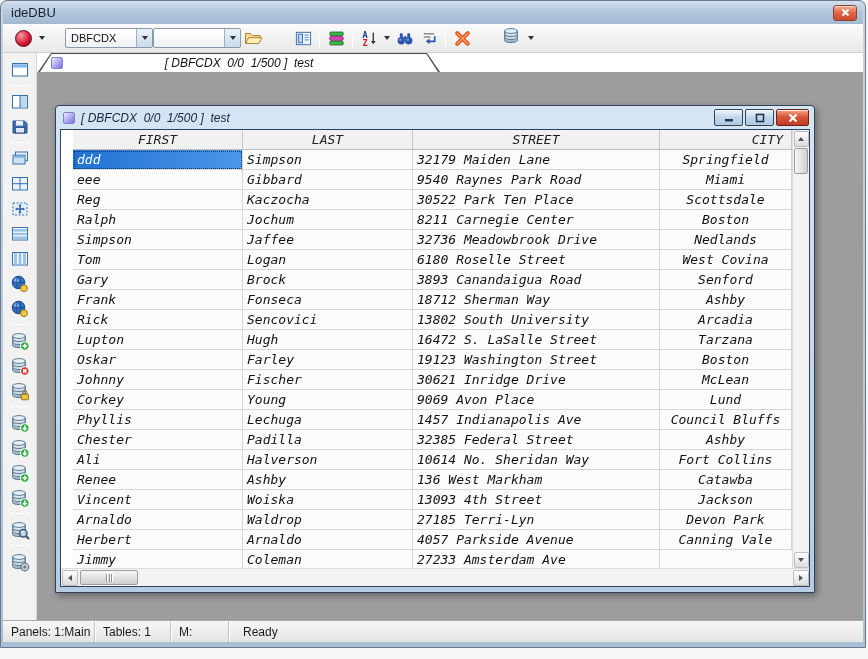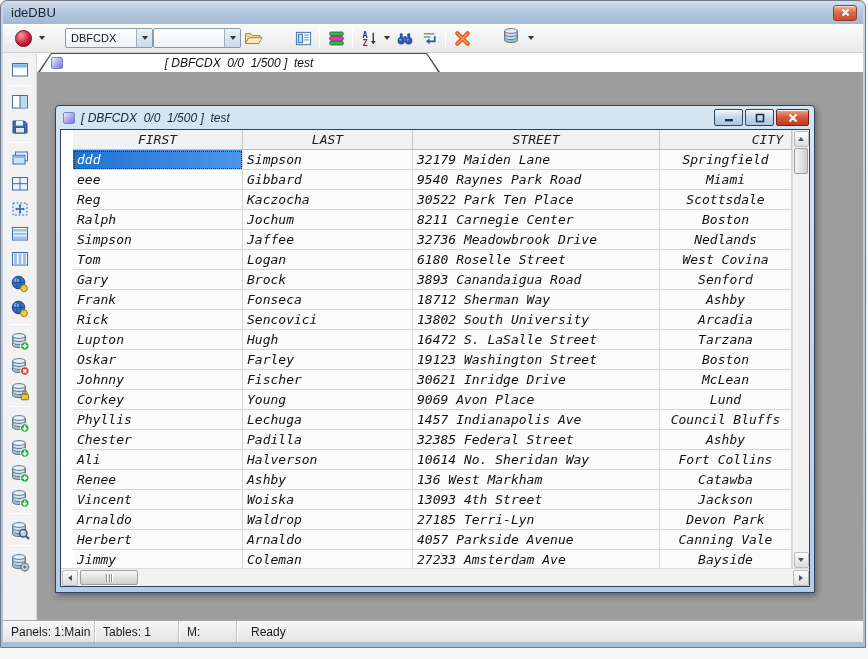--- a/index.html
+++ b/index.html
@@ -110,21 +110,21 @@
   .arr.up{ border-left:3.5px solid transparent; border-right:3.5px solid transparent; border-bottom:4.5px solid #4a5568; }
   .arr.down{ border-left:3.5px solid transparent; border-right:3.5px solid transparent; border-top:4.5px solid #4a5568; }
   .arr.left{ border-top:3.5px solid transparent; border-bottom:3.5px solid transparent; border-right:4.5px solid #4a5568; }
   .arr.right{ border-top:3.5px solid transparent; border-bottom:3.5px solid transparent; border-left:4.5px solid #4a5568; }
 
   
   .statusbar{ flex:0 0 22px; background:linear-gradient(#f7f7f7,#e4e4e4);
     border-top:1px solid #aaa; display:flex; align-items:center; font-size:12px; color:#1a1a1a; }
   .sseg{ height:100%; display:flex; align-items:center; padding-left:8px;
     border-right:1px solid #c2c2c2; box-shadow:1px 0 0 #fff; white-space:pre; }
-  .sseg.s0{ width:92px; } .sseg.s1{ width:84px; } .sseg.s2{ width:58px; }
+  .sseg.s0{ width:92px; } .sseg.s1{ width:76px; } .sseg.s2{ width:58px; }
   .sseg.s3{ border-right:none; box-shadow:none; padding-left:14px; flex:1; }
 </style>
 </head>
 <body>
 
 <div class="app">
 
   <div class="titlebar">
     <span class="title">ideDBU</span>
     <div class="btn-close-app">
@@ -580,21 +580,20 @@
                   <div class="grow">
                     <div class="gcell c0">Herbert</div>
                     <div class="gcell c1">Arnaldo</div>
                     <div class="gcell c2">4057 Parkside Avenue</div>
                     <div class="gcell c3">Canning Vale</div>
                   </div>
                   <div class="grow">
                     <div class="gcell c0">Jimmy</div>
                     <div class="gcell c1">Coleman</div>
                     <div class="gcell c2">27233 Amsterdam Ave</div>
-                    <div class="gcell c3">Bayside</div>
                   </div>
                 </div>
             </div>
             <div class="vscroll">
               <div class="sb-btn">
                   <span class="arr up"></span>
                 </div>
               <div class="sb-thumb-v"></div>
               <div class="sb-track"></div>
               <div class="sb-btn">

